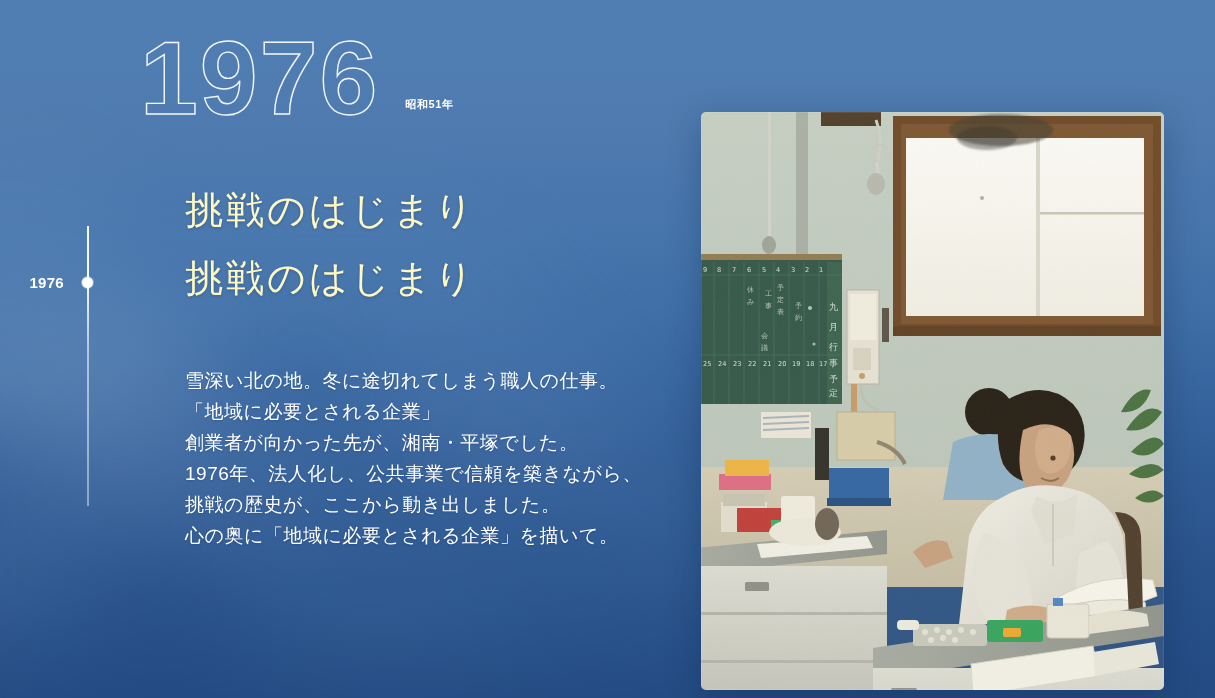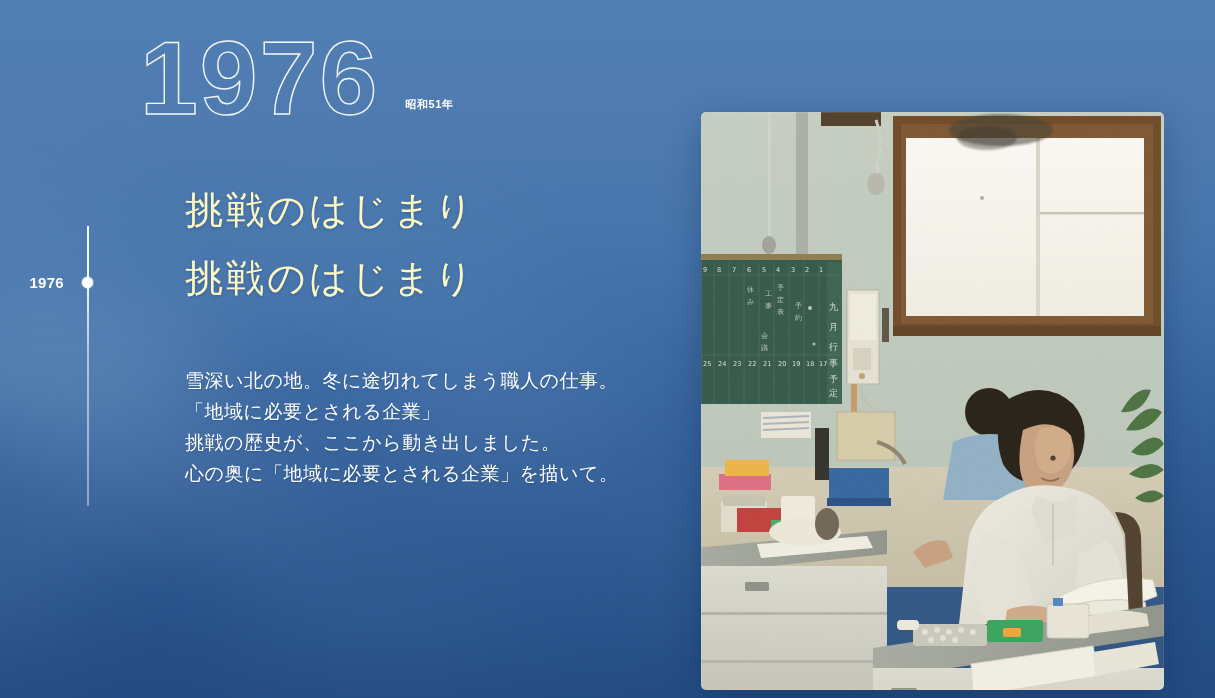--- a/index.html
+++ b/index.html
@@ -218,20 +218,22 @@
   </div>
 
   <h1 class="headline">
     <span>挑戦のはじまり</span>
     <span>挑戦のはじまり</span>
   </h1>
 
   <div class="body-copy">
     <p>雪深い北の地。冬に途切れてしまう職人の仕事。</p>
     <p>「地域に必要とされる企業」</p>
+    <p>創業者が向かった先が、湘南・平塚でした。</p>
+    <p>1976年、法人化し、公共事業で信頼を築きながら、</p>
     <p>挑戦の歴史が、ここから動き出しました。</p>
     <p>心の奥に「地域に必要とされる企業」を描いて。</p>
   </div>
 </div>
 
 <div class="photo-frame">
   <span class="photo-caption-sr">1976年の事務所風景。白いシャツの男性が机で書類を読んでいる。壁には黒板の予定表と窓。</span>
   <svg viewBox="0 0 463 578" preserveAspectRatio="none" aria-hidden="true">
     <defs>
       <linearGradient id="wallUp" x1="0" y1="0" x2="0" y2="1">

